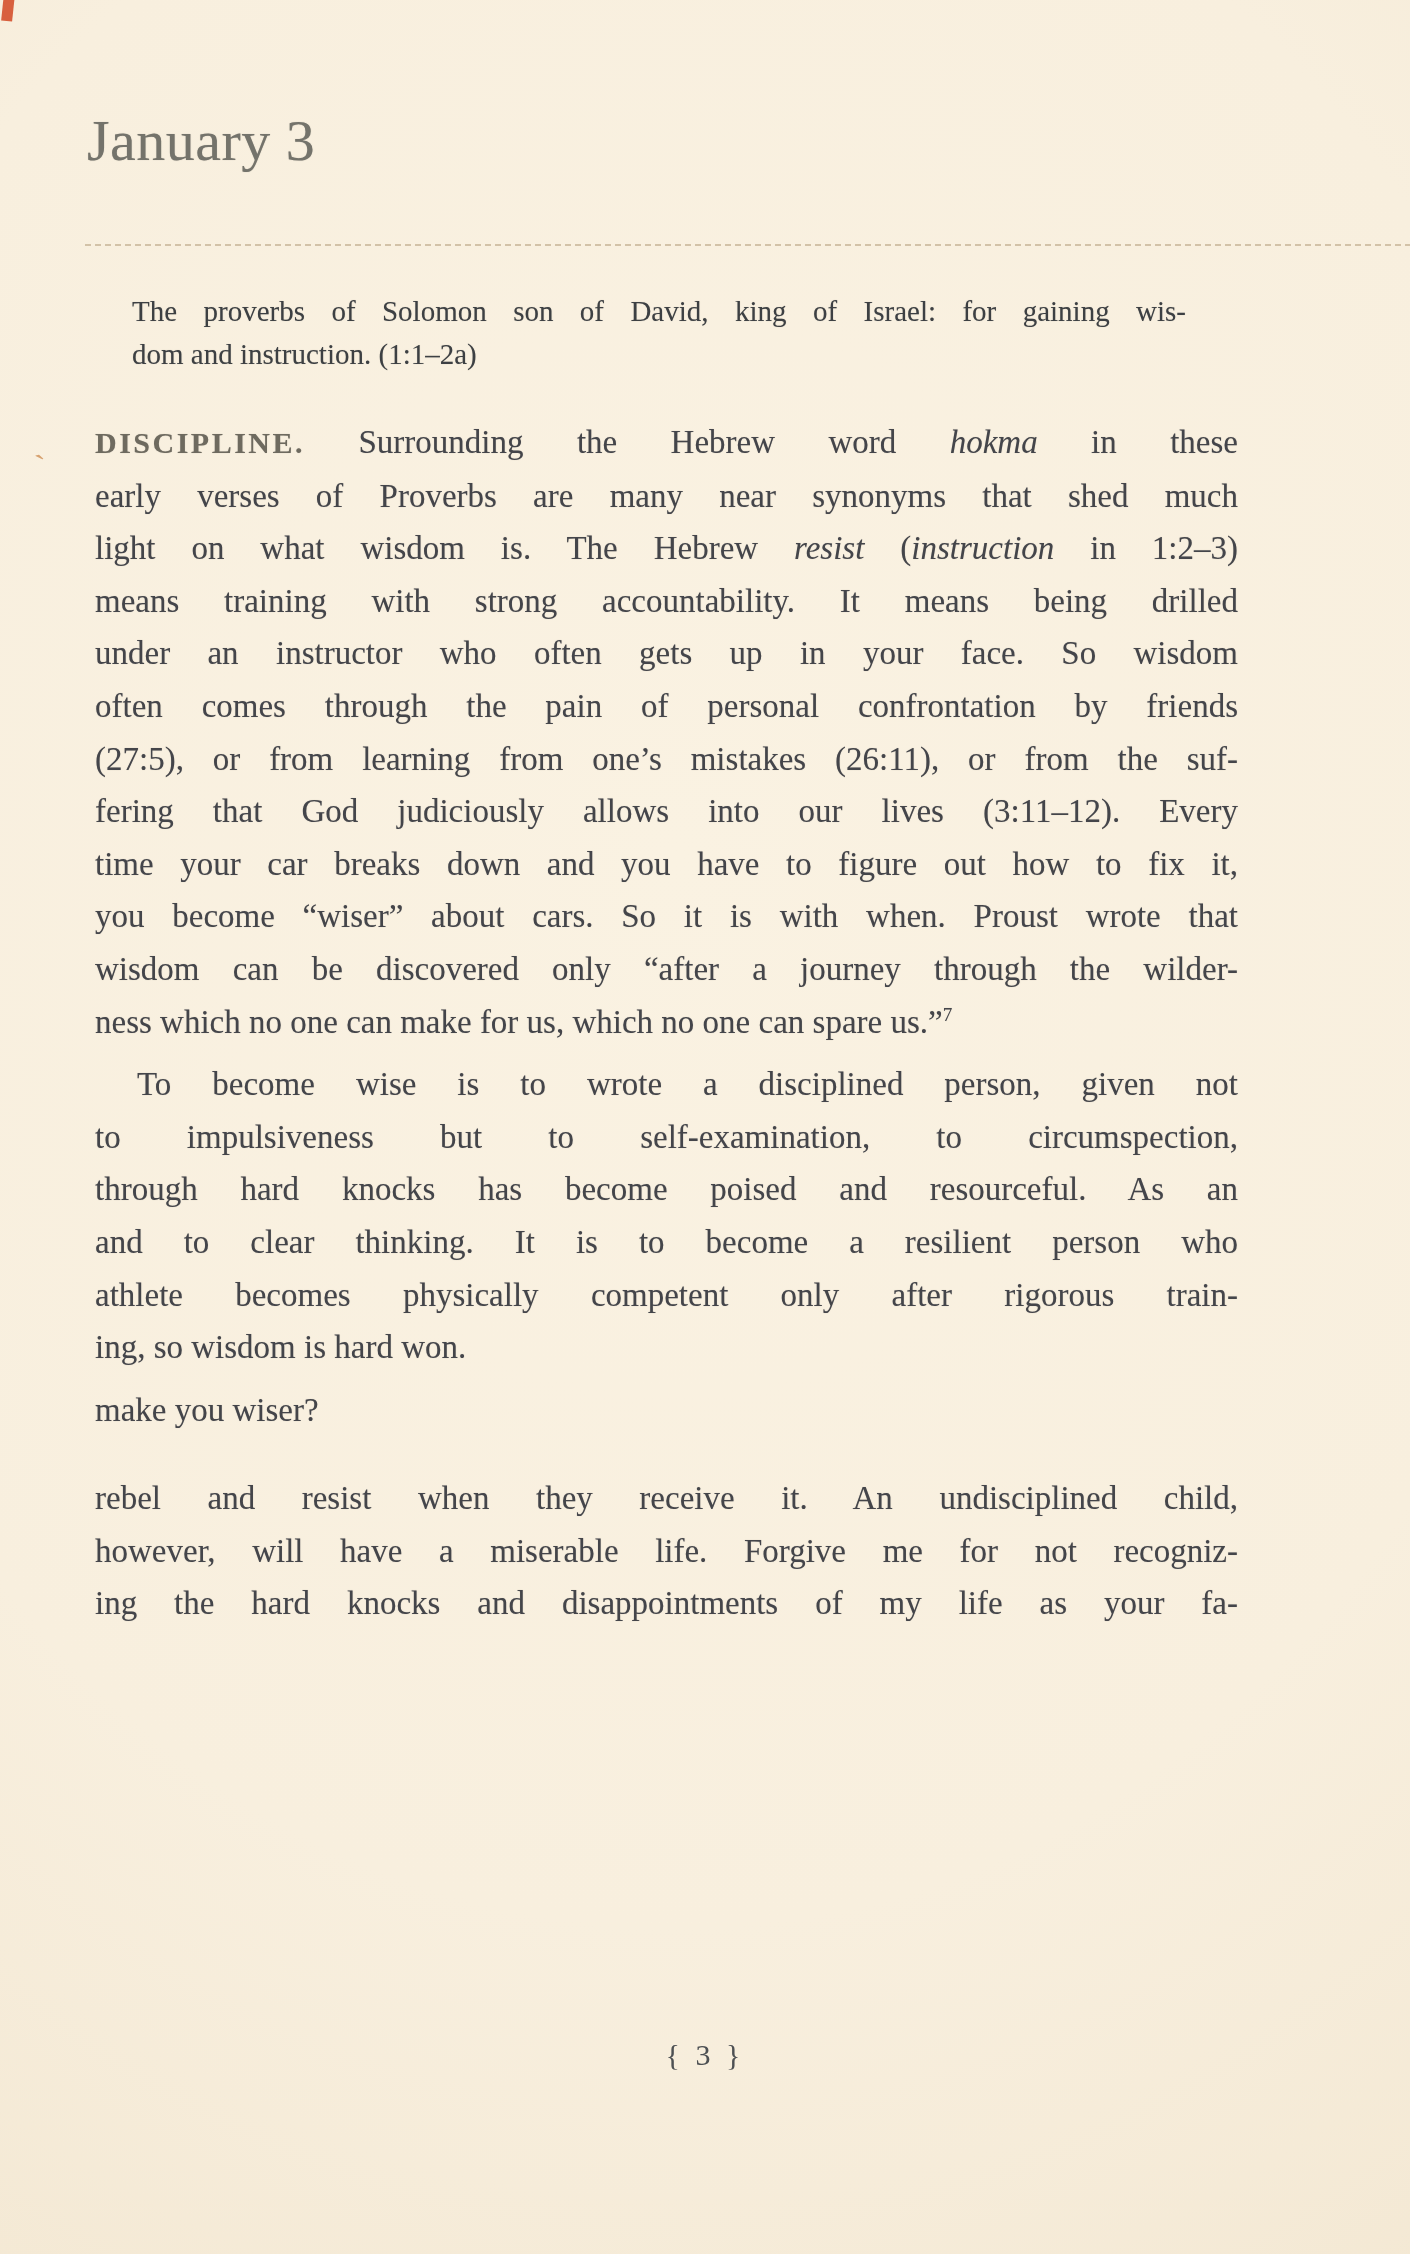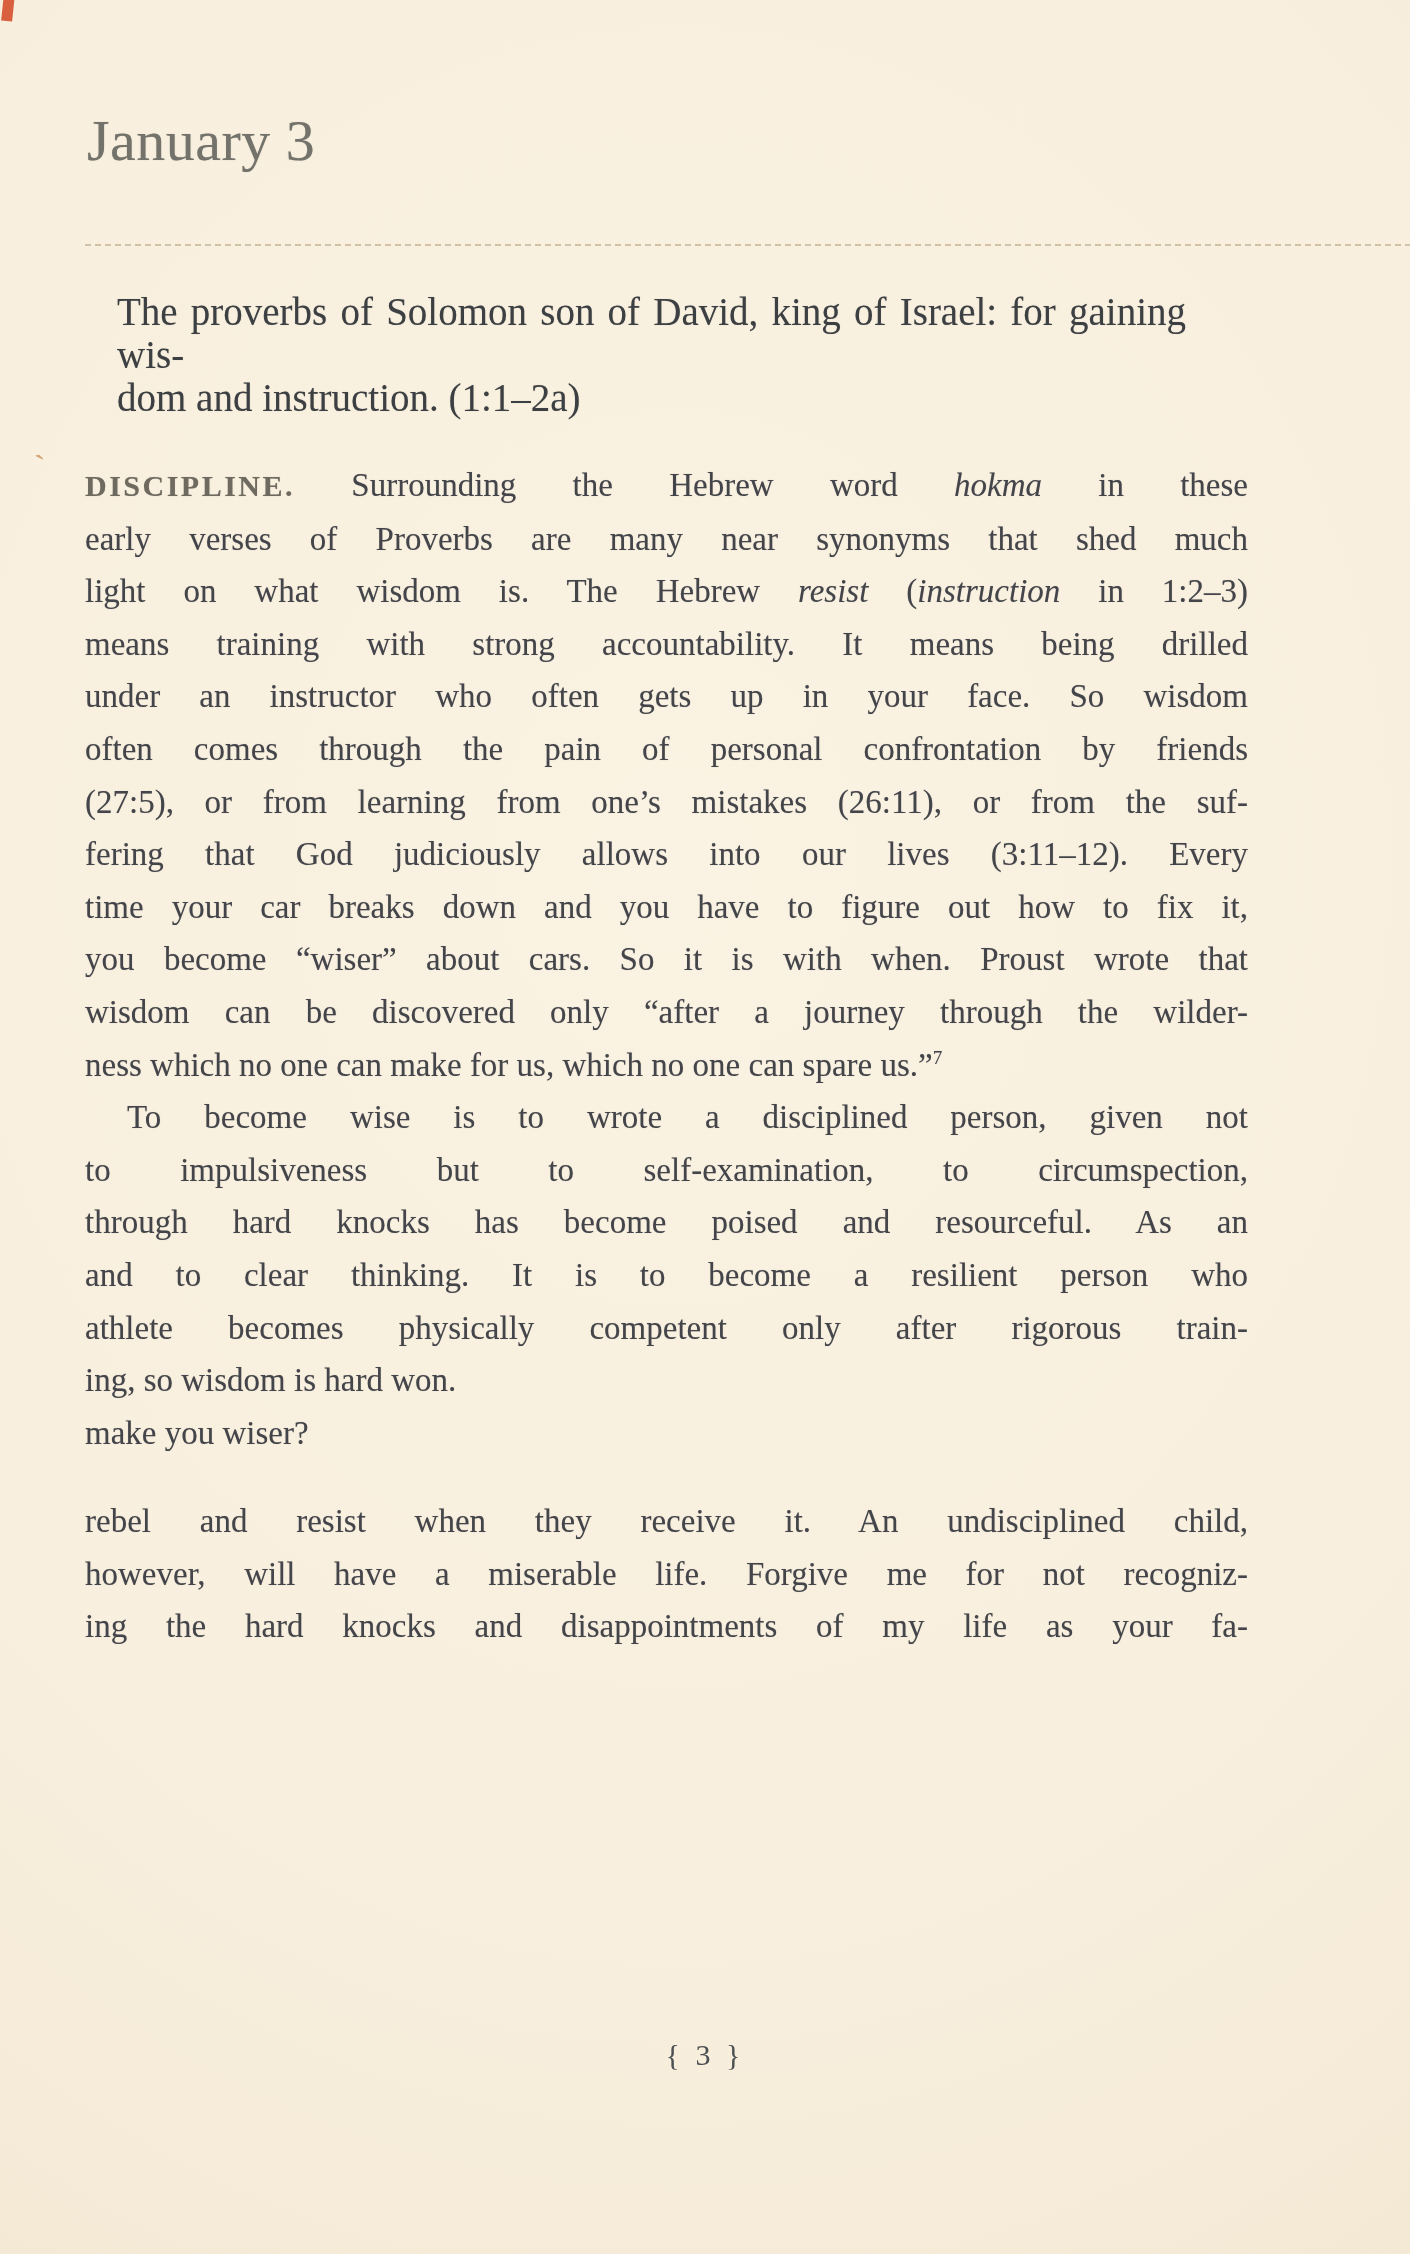--- a/index.html
+++ b/index.html
@@ -31,24 +31,24 @@
   }
 
   .rule {
     margin-top: 74px;
     margin-right: -162px;
     height: 2px;
     background-image: repeating-linear-gradient(90deg, #ccba9e 0 6px, rgba(204,186,158,0) 6px 10px);
     opacity: 0.85;
   }
 
-  .para { margin: 0; }
+  .para { margin: 10px; }
   .para.quote {
-    margin: 44px 62px 40px 32px;
-    font-size: 39px;
+    margin: 44px 62px 40px 47px;
+    font-size: 29px;
     line-height: 43px;
     color: #3d4043;
   }
   .para.body-par {
     font-size: 33px;
     line-height: 52.6px;
     color: #44454a;
   }
   .para.spaced { margin-top: 36px; }
 

